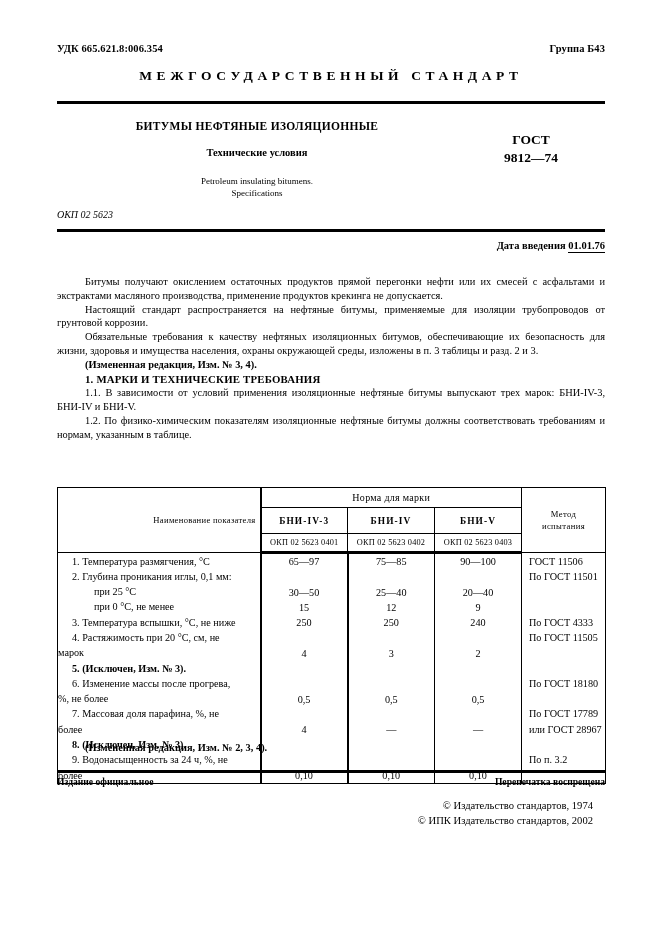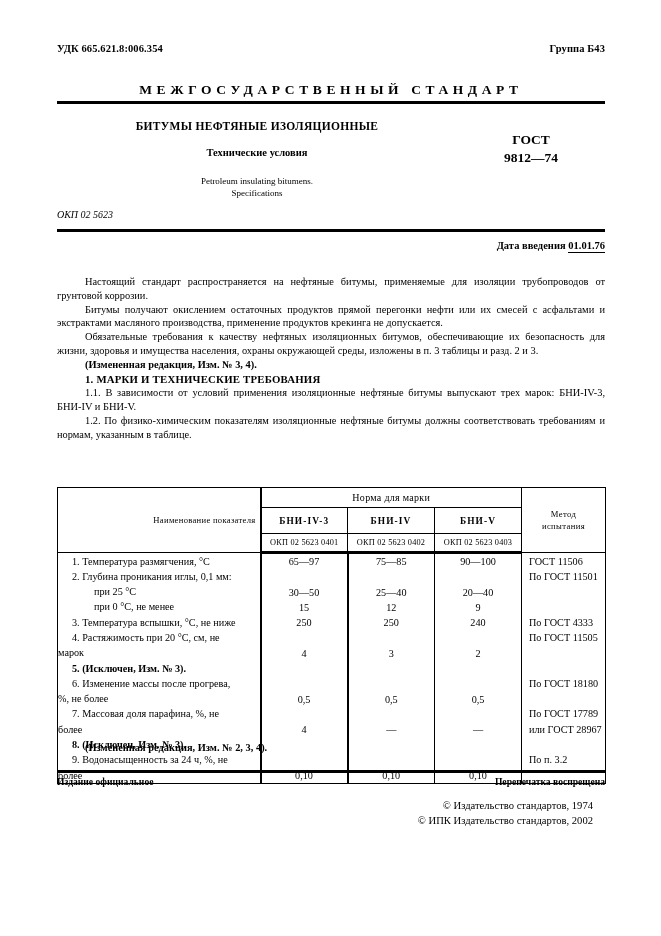--- a/index.html
+++ b/index.html
@@ -32,21 +32,21 @@
     display: flex;
     justify-content: space-between;
     font-size: 10.5px;
     font-weight: bold;
     letter-spacing: 0.1px;
   }
 
   
   .banner {
     position: absolute;
-    top: 82px;
+    top: 68px;
     left: 0;
     width: 548px;
     text-align: center;
     font-size: 13.5px;
     font-weight: bold;
     letter-spacing: 4.6px;
     white-space: nowrap;
   }
   .rule-thick {
     position: absolute;
@@ -297,22 +297,22 @@
 
   <div class="okp">ОКП  02 5623</div>
   <div class="rule-thick" id="rule-under-okp"></div>
 
   <div class="intro-date">
     <span>Дата введения</span>
     <span class="date-value">01.01.76</span>
   </div>
 
   <div class="body-text">
+    <p>Битумы получают окислением остаточных продуктов прямой перегонки нефти или их смесей с асфальтами и экстрактами масляного производства, применение продуктов крекинга не допускается.</p>
     <p>Настоящий стандарт распространяется на нефтяные битумы, применяемые для изоляции трубопроводов от грунтовой коррозии.</p>
-    <p>Битумы получают окислением остаточных продуктов прямой перегонки нефти или их смесей с асфальтами и экстрактами масляного производства, применение продуктов крекинга не допускается.</p>
     <p>Обязательные требования к качеству нефтяных изоляционных битумов, обеспечивающие их безопасность для жизни, здоровья и имущества населения, охраны окружающей среды, изложены в п. 3 таблицы и разд. 2 и 3.</p>
     <p class="bold-note">(Измененная редакция, Изм. № 3, 4).</p>
     <p class="section-head">1.  МАРКИ И ТЕХНИЧЕСКИЕ ТРЕБОВАНИЯ</p>
     <p>1.1.  В зависимости от условий применения изоляционные нефтяные битумы выпускают трех марок: БНИ-IV-3, БНИ-IV и БНИ-V.</p>
     <p>1.2.  По физико-химическим показателям изоляционные нефтяные битумы должны соответствовать требованиям и нормам, указанным в таблице.</p>
   </div>
 
   <table class="spec-table">
     <colgroup>
       <col style="width:203px">

